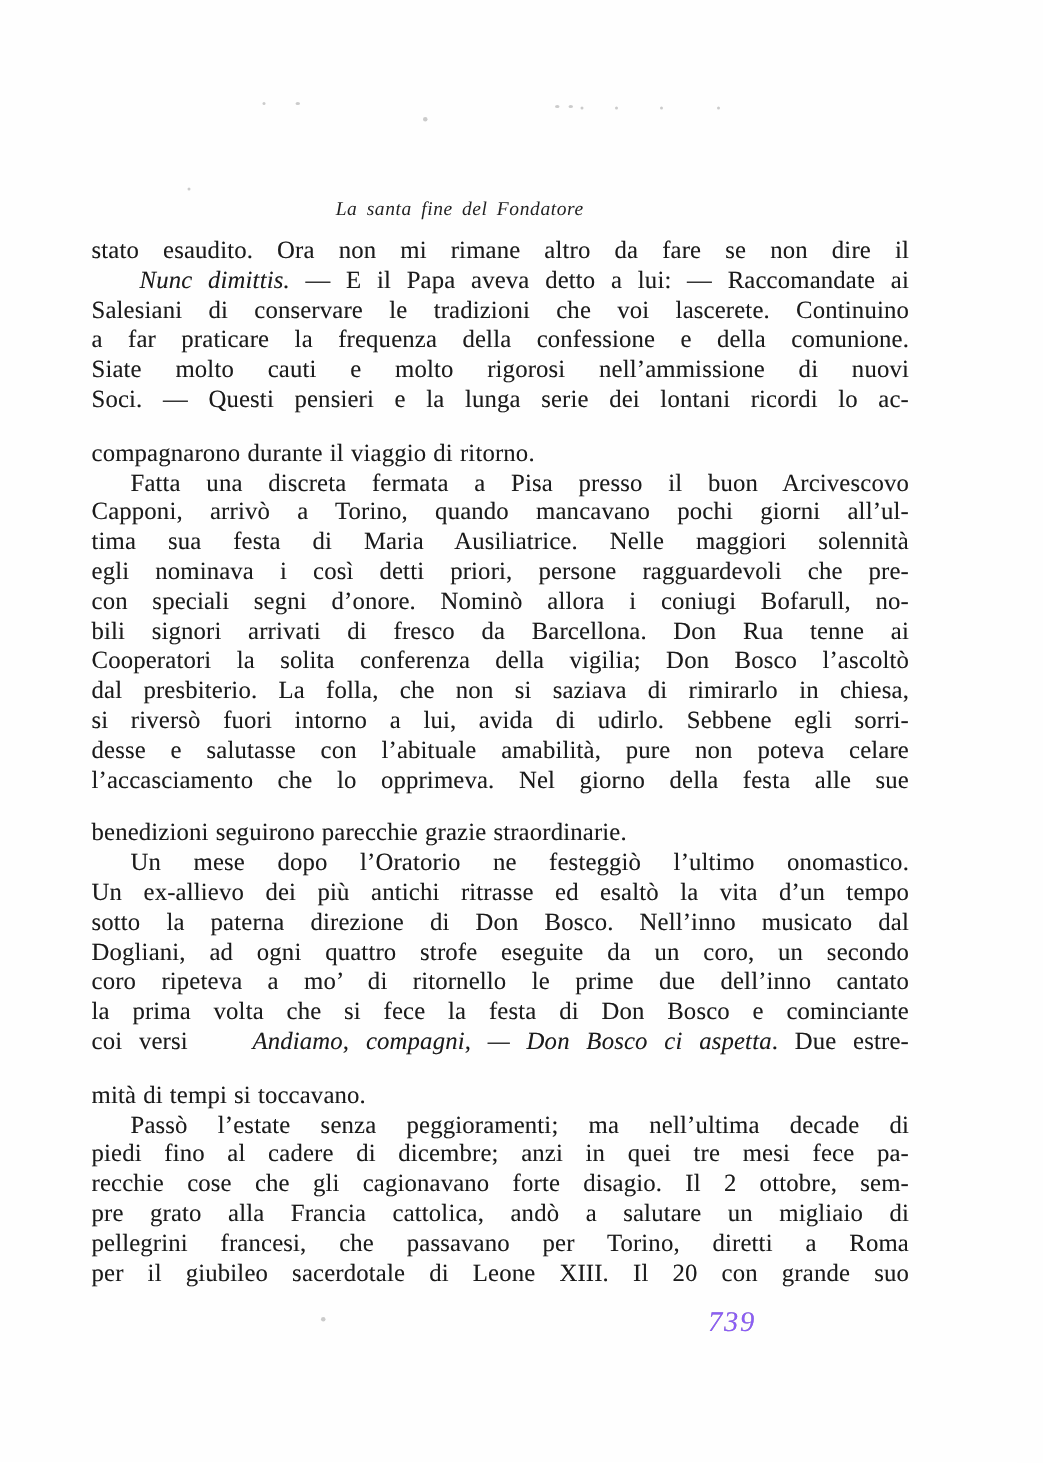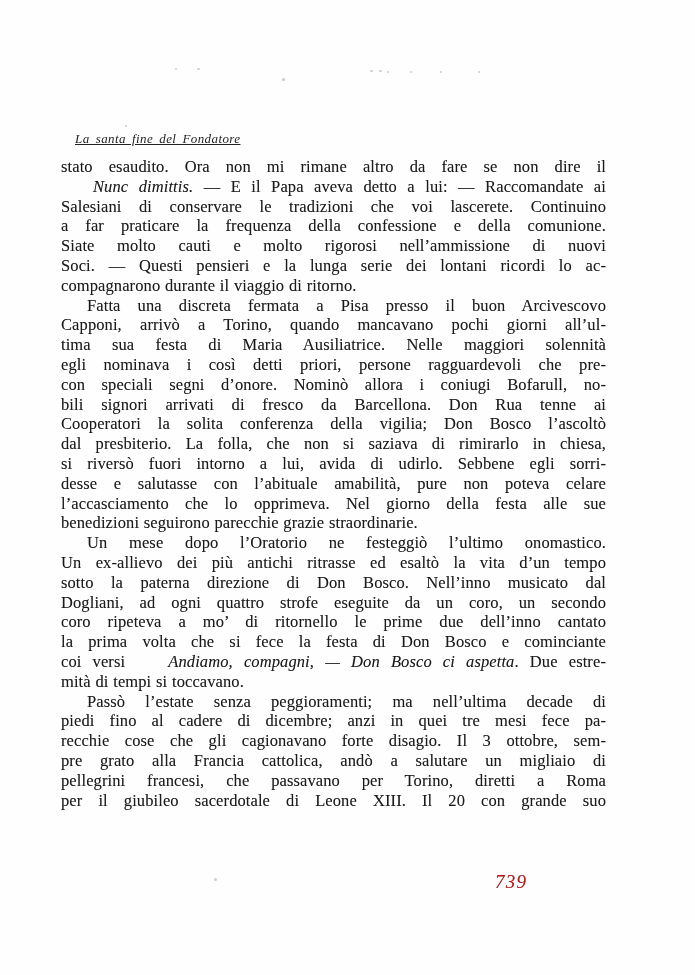--- a/index.html
+++ b/index.html
@@ -20,59 +20,59 @@
     inset: 0;
     background: #fefefe;
   }
   .running-head {
     position: absolute;
     left: 75px;
     top: 131px;
     width: 545px;
     padding-right: 82px;
     box-sizing: border-box;
-    text-align: left;
+    text-align: center;
     font-style: italic;
     font-size: 13px;
     letter-spacing: 0.4px;
     word-spacing: 2.5px;
     color: #222222;
-    text-decoration: underline;
   }
   .text-block {
     position: absolute;
     left: 61px;
     top: 157px;
     width: 545px;
     font-size: 16.5px;
     line-height: 19.8px;
     letter-spacing: 0.1px;
     word-spacing: 0.5px;
     text-shadow: 0 0 0.4px rgba(25,25,25,0.35);
   }
   .paragraph { margin: 0; }
   .line {
     text-align: justify;
     text-align-last: justify;
   }
   .line.no-just {
     text-align-last: left;
+    margin-top: 16px;
   }
   .line.indent {
     text-indent: 26px;
   }
   .run.italic { font-style: italic; margin-left: 32px; }
   .page-number {
     position: absolute;
-    left: 495px;
+    left: 472px;
     top: 871px;
     font-size: 19px;
     font-style: italic;
     letter-spacing: 1.2px;
-    color: #b91c1c;
+    color: #8b5cf6;
     text-shadow: 0 0 0.4px rgba(25,25,25,0.35);
   }
   .speck {
     position: absolute;
     background: #8f8f8f;
     opacity: 0.45;
     border-radius: 50%;
   }
 </style>
 </head>
@@ -111,21 +111,21 @@
         <div class="line"><span class="run">sotto la paterna direzione di Don Bosco. Nell’inno musicato dal</span></div>
         <div class="line"><span class="run">Dogliani, ad ogni quattro strofe eseguite da un coro, un secondo</span></div>
         <div class="line"><span class="run">coro ripeteva a mo’ di ritornello le prime due dell’inno cantato</span></div>
         <div class="line"><span class="run">la prima volta che si fece la festa di Don Bosco e cominciante</span></div>
         <div class="line"><span class="run">coi versi </span><span class="run italic">Andiamo, compagni, — Don Bosco ci aspetta</span><span class="run">. Due estre-</span></div>
         <div class="line no-just"><span class="run">mità di tempi si toccavano.</span></div>
       </div>
       <div class="paragraph">
         <div class="line indent"><span class="run">Passò l’estate senza peggioramenti; ma nell’ultima decade di</span></div>
         <div class="line"><span class="run">piedi fino al cadere di dicembre; anzi in quei tre mesi fece pa-</span></div>
-        <div class="line"><span class="run">recchie cose che gli cagionavano forte disagio. Il 3 ottobre, sem-</span></div>
+        <div class="line"><span class="run">recchie cose che gli cagionavano forte disagio. Il 2 ottobre, sem-</span></div>
         <div class="line"><span class="run">pre grato alla Francia cattolica, andò a salutare un migliaio di</span></div>
         <div class="line"><span class="run">pellegrini francesi, che passavano per Torino, diretti a Roma</span></div>
         <div class="line"><span class="run">per il giubileo sacerdotale di Leone XIII. Il 20 con grande suo</span></div>
       </div>
     </div>
 
   <div class="page-number">739</div>
 <div class="speck" style="left: 175px; top: 68px; width: 2px; height: 2px;"></div>
     <div class="speck" style="left: 197px; top: 68px; width: 3px; height: 2px;"></div>
     <div class="speck" style="left: 282px; top: 78px; width: 3px; height: 3px;"></div>

